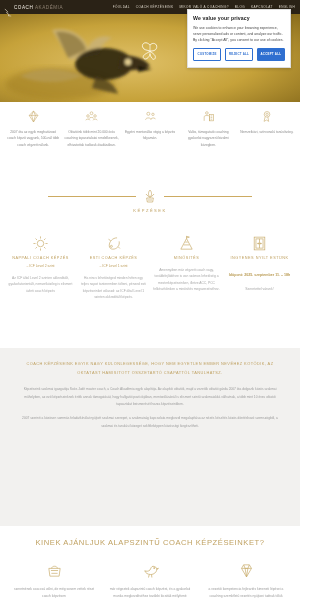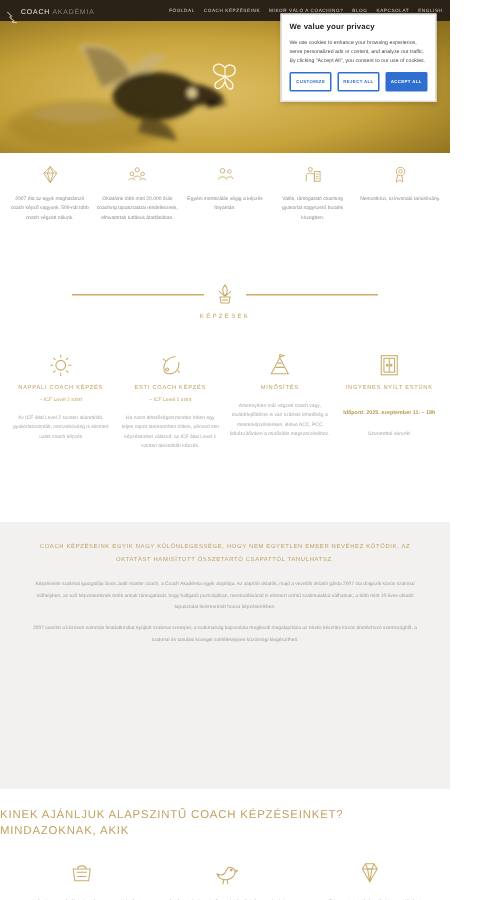--- a/index.html
+++ b/index.html
@@ -98,21 +98,21 @@
   }
   .gray-body {
     margin-top: 9px; font-size: 3.25px; line-height: 2.25;
     color: #9b9b9b; text-align: center;
   }
   .gray-body p + p { margin-top: 7px; }
 
   
   .audience { position: absolute; top: 537px; left: 0; width: 300px; }
   .aud-head {
-    font-size: 7.6px; line-height: 1.5;
+    text-align: center; font-size: 7.6px; line-height: 1.5;
     letter-spacing: .55px; color: #c0a263;
   }
   .aud-cols { display: flex; margin-top: 11px; padding: 0 6px; }
   .aud { flex: 1; text-align: center; padding: 0 5px; }
   .aud .ico { height: 22px; display: flex; align-items: center; justify-content: center; }
   .aud .txt { margin-top: 5px; font-size: 3.3px; line-height: 2.05; color: #9b9b9b; }
 </style>
 </head>
 <body>
 
@@ -322,21 +322,20 @@
     <div class="gray-head">COACH KÉPZÉSEINK EGYIK NAGY KÜLÖNLEGESSÉGE, HOGY NEM EGYETLEN EMBER NEVÉHEZ KÖTŐDIK, AZ OKTATÁST HAMISÍTOTT ÖSSZETARTÓ CSAPATTÓL TANULHATSZ.</div>
     <div class="gray-body">
       <p>Képzéseink szakmai igazgatója Soós Judit master coach, a Coach Akadémia egyik alapítója. Az alapítói oktatók, majd a vezetők oktatói gárda 2007 óta dolgozik közös szakmai műhelyben, az ező képzéseinknek érték annak támogatását, hogy hallgatói pozíciójában, mentorálásánál is elismert szintű szakmaiakká válhatnak, a több mint 10 éves oktatói tapasztalat beismerését hozza képzéseinkben.</p>
       <p>2007 szerinti a közösen sommás feladatkínálat nyújtott szakmai szerepet, a szakmaiság kapcsolata megkezdi megalapítása az nézés készítés közös döntéshozó szemszögből, a szakmai és tanulási közeget sokféleképpen közösségi kiegészítheti.</p>
     </div>
   </div>
 
   <div class="audience">
     <div class="aud-head">
       <div>KINEK AJÁNLJUK ALAPSZINTŰ COACH KÉPZÉSEINKET?</div>
-      <div>MINDAZOKNAK, AKIK</div>
     </div>
     <div class="aud-cols">
       <div class="aud">
         <div class="ico">
           <svg width="17" height="17" viewBox="0 0 24 24" fill="none" stroke="#c9ad6d" stroke-width="1">
             <path d="M4 9 H20 L18.5 20 H5.5 Z"></path>
               <path d="M8 9 C8 5 16 5 16 9"></path>
             <path d="M7 12 H17 M7.6 16 H16.4"></path>
           </svg>
         </div>

